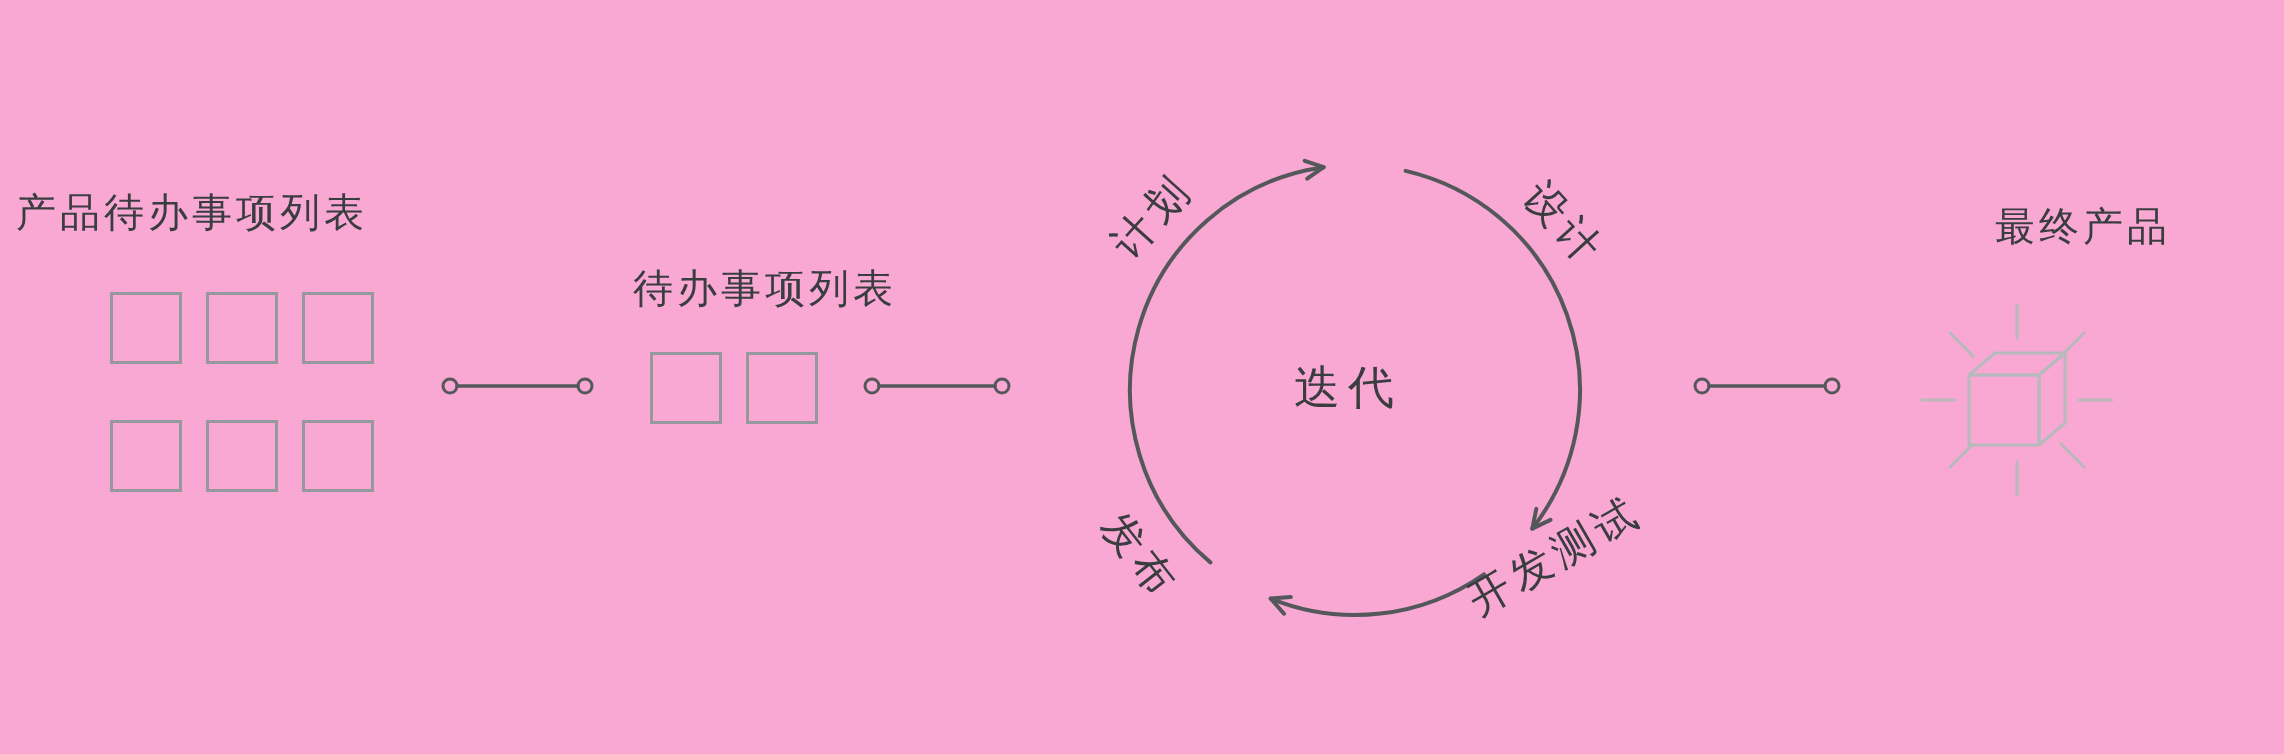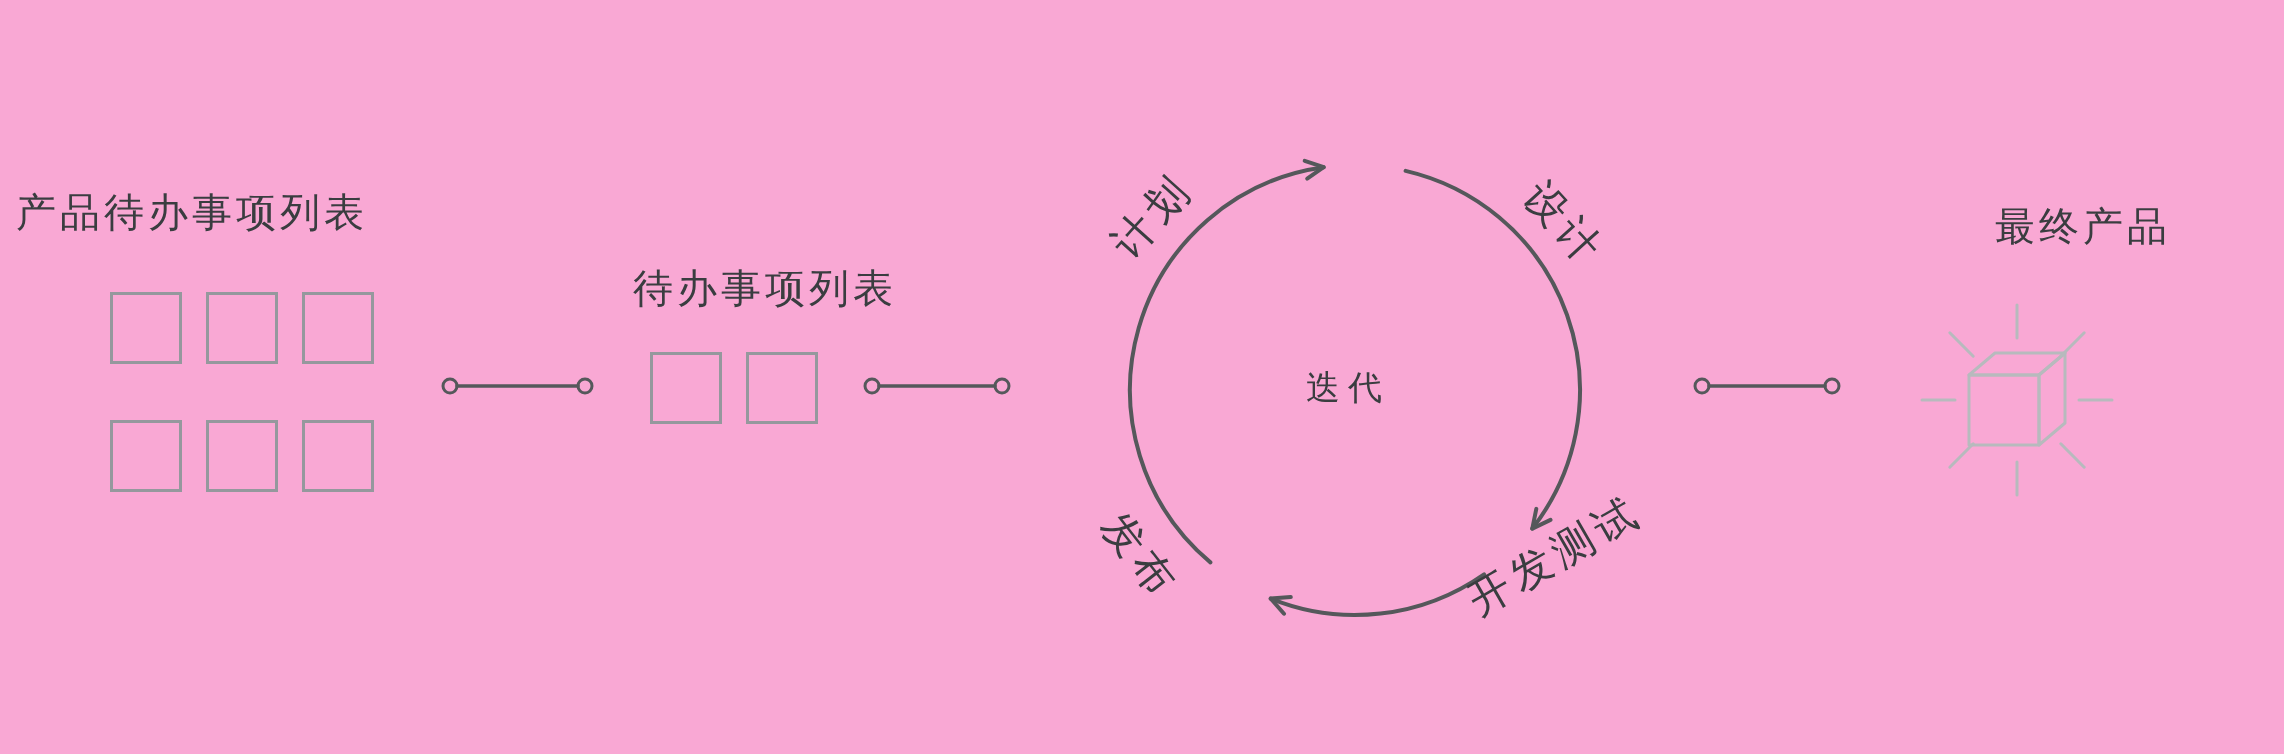--- a/index.html
+++ b/index.html
@@ -17,21 +17,21 @@
   .abs { position: absolute; }
   .ctr { transform: translate(-50%, -50%); }
   .label {
     color: #3a3d40;
     white-space: nowrap;
     letter-spacing: 4px;
     font-weight: 500;
   }
   .t40 { font-size: 40px; }
   .t42 { font-size: 42px; letter-spacing: 6px; }
-  .t46 { font-size: 34px; letter-spacing: 8px; }
+  .t46 { font-size: 46px; letter-spacing: 8px; }
   .sq {
     width: 66px;
     height: 66px;
     border: 3px solid #95989d;
     background: transparent;
   }
   .grid6 {
     display: grid;
     grid-template-columns: repeat(3, 66px);
     gap: 56px 30px;

